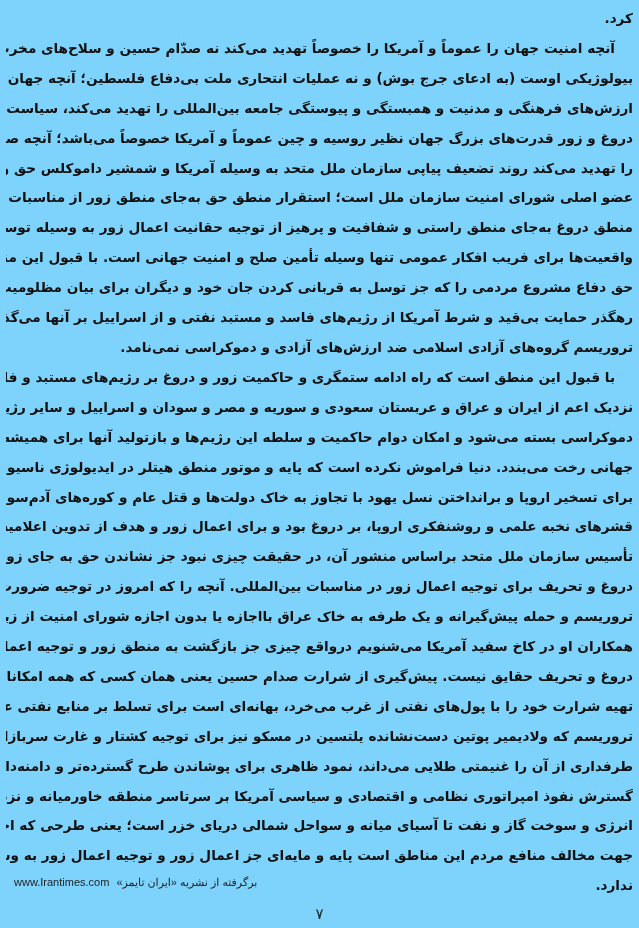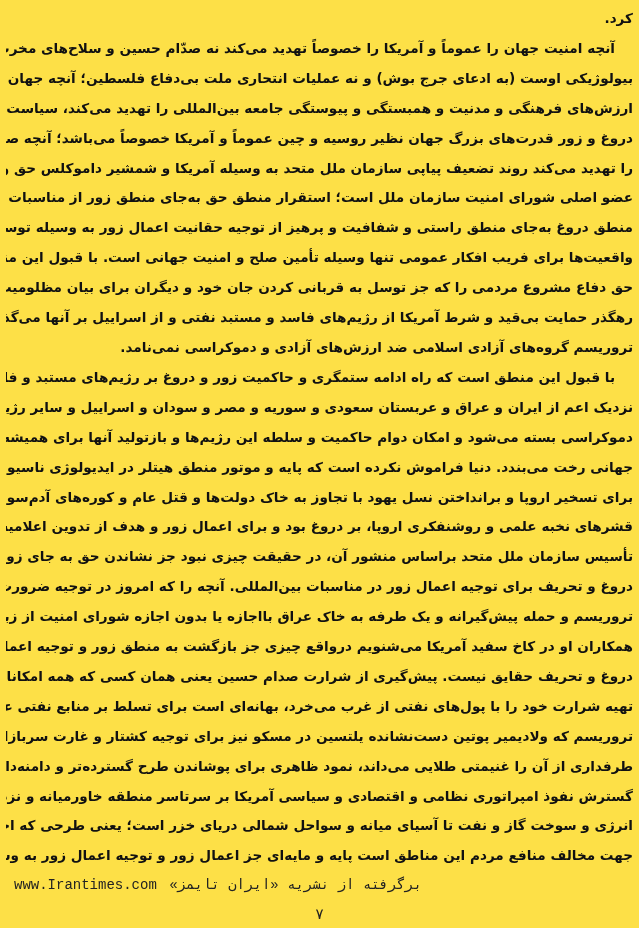--- a/index.html
+++ b/index.html
@@ -1,31 +1,31 @@
 <!DOCTYPE html>
 <html><head>
 <meta charset="utf-8">
 <style>
   html, body { margin: 0; padding: 0; background: #ffffff; }
   body {
     width: 639px; height: 928px; overflow: hidden; position: relative;
     font-family: "DejaVu Sans", sans-serif; color: #111;
   }
-  .page { position: absolute; left: 0; top: 0; width: 639px; height: 928px; background: #fde047; }
+  .page { position: absolute; left: 0; top: 0; width: 639px; height: 928px; background: #7dd3fc; }
   .text-block {
     position: absolute; left: 6px; right: 6px; top: 4px;
     direction: rtl; text-align: justify; text-align-last: right;
     font-size: 13.6px; line-height: 29.9px; font-weight: bold;
   }
   .line { display: block; white-space: nowrap; overflow: hidden; text-align: justify; text-align-last: justify; }
   .line.last { text-align-last: right; }
   .line.indent { padding-right: 18px; }
   .footer-credit {
     position: absolute; left: 14px; top: 876px;
-    font-family: Liberation Mono, monospace; font-size: 14px; color: #222; direction: ltr;
+    font-family: Liberation Sans, sans-serif; font-size: 11px; color: #222; direction: ltr;
   }
   .footer-credit .fa { direction: rtl; unicode-bidi: embed; margin-left: 4px; }
   .page-number {
     position: absolute; left: 0; right: 0; top: 905px; text-align: center;
     font-size: 15px; color: #222;
   }
 </style>
 </head>
 <body>
 
@@ -53,20 +53,21 @@
       <span class="line">دروغ و تحریف برای توجیه اعمال زور در مناسبات بین‌المللی. آنچه را که امروز در توجیه ضرورت مبارزه جهانی با</span>
       <span class="line">تروریسم و حمله پیش‌گیرانه و یک طرفه به خاک عراق بااجازه یا بدون اجازه شورای امنیت از زبان جرج بوش و</span>
       <span class="line">همکاران او در کاخ سفید آمریکا می‌شنویم درواقع چیزی جز بازگشت به منطق زور و توجیه اعمال زور به کمک</span>
       <span class="line">دروغ و تحریف حقایق نیست. پیش‌گیری از شرارت صدام حسین یعنی همان کسی که همه امکانات فنی تدارک و</span>
       <span class="line">تهیه شرارت خود را با پول‌های نفتی از غرب می‌خرد، بهانه‌ای است برای تسلط بر منابع نفتی عراق. امّا مبارزه با</span>
       <span class="line">تروریسم که ولادیمیر پوتین دست‌نشانده یلتسین در مسکو نیز برای توجیه کشتار و غارت سربازان خود در چچن</span>
       <span class="line">طرفداری از آن را غنیمتی طلایی می‌داند، نمود ظاهری برای پوشاندن طرح گسترده‌تر و دامنه‌دارتری برای</span>
       <span class="line">گسترش نفوذ امپراتوری نظامی و اقتصادی و سیاسی آمریکا بر سرتاسر منطقه خاورمیانه و نزدیک و منابع و ذخایر</span>
       <span class="line">انرژی و سوخت گاز و نفت تا آسیای میانه و سواحل شمالی دریای خزر است؛ یعنی طرحی که اجرای آن چون در</span>
       <span class="line">جهت مخالف منافع مردم این مناطق است پایه و مایه‌ای جز اعمال زور و توجیه اعمال زور به وسیله دروغ و تحریف</span>
+      <span class="line last">ندارد.</span>
     </div>
 
   <div class="footer-credit">
     <span>www.Irantimes.com</span>
     <span class="fa">برگرفته از نشریه «ایران تایمز»</span>
   </div>
 
   <div class="page-number">۷</div>
 </div>
 

